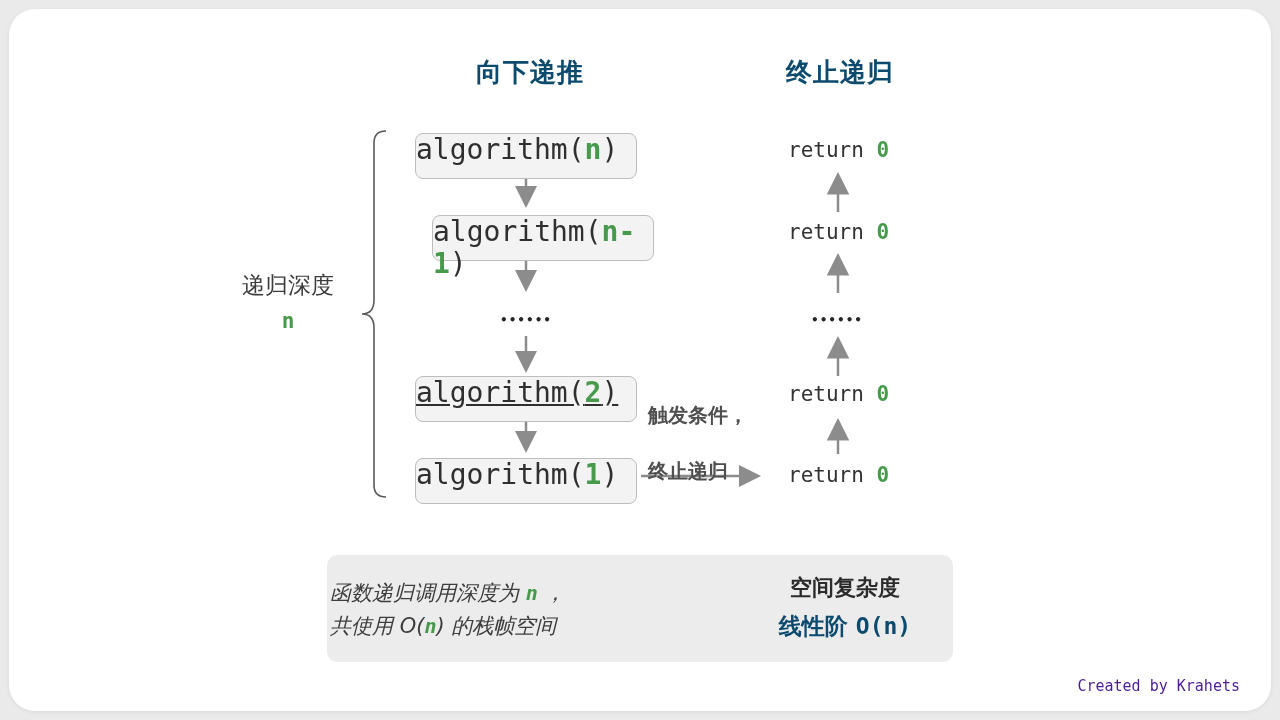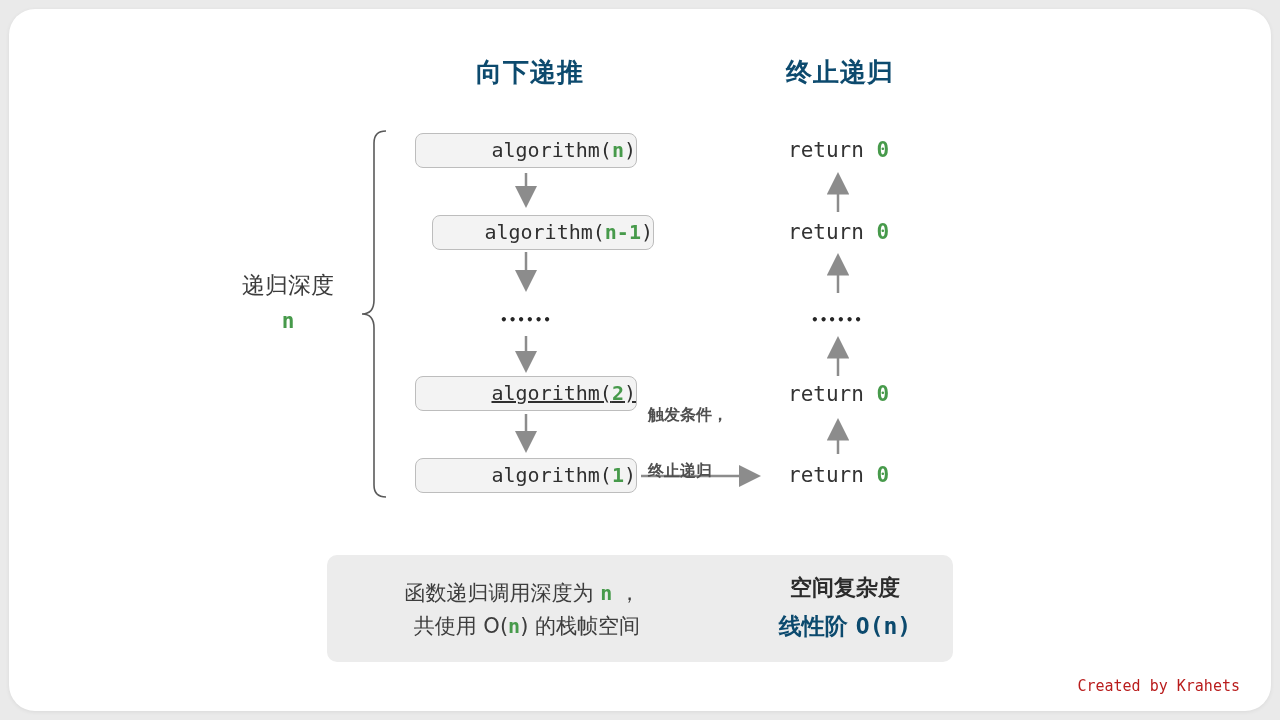--- a/index.html
+++ b/index.html
@@ -14,65 +14,65 @@
     box-shadow:0 1px 4px rgba(0,0,0,0.07);
   }
   .abs{position:absolute;}
   .mono{font-family:"DejaVu Sans Mono","Liberation Mono",monospace;}
   .green{color:#479a4b;font-weight:bold;}
   .hdr{
     width:220px;text-align:center;font-size:26px;font-weight:bold;
     color:#0c4a6e;letter-spacing:1px;line-height:28px;
   }
   .codebox{
-    position:absolute;width:222px;height:35px;box-sizing:border-box;
+    position:absolute;width:222px;height:46px;box-sizing:border-box;
     background:#f3f3f3;border:1.5px solid #bdbdbd;border-radius:8px;
-    text-align:right;line-height:32px;font-size:20px;color:#2f2f2f;
+    text-align:left;line-height:32px;font-size:28px;color:#2f2f2f;
     font-family:"DejaVu Sans Mono","Liberation Mono",monospace;
   }
   .retline{
     position:absolute;font-size:21px;line-height:23px;color:#333333;
     font-family:"DejaVu Sans Mono","Liberation Mono",monospace;
   }
   .dots{
     position:absolute;width:200px;text-align:center;
     font-size:12px;font-weight:bold;color:#262626;letter-spacing:1px;
   }
   .depth-label{
     position:absolute;left:188px;top:272px;width:200px;text-align:center;
     font-size:23px;color:#3c3c3c;line-height:26px;
   }
   .depth-var{
     position:absolute;left:188px;top:310px;width:200px;text-align:center;
     font-size:21px;line-height:23px;
   }
   .basecase{
     position:absolute;left:648px;width:140px;
-    font-size:16px;font-weight:bold;color:#4f4f4f;line-height:22px;
+    font-size:20px;font-weight:bold;color:#4f4f4f;line-height:22px;
   }
   .summary-box{
     position:absolute;left:327px;top:555px;width:626px;height:107px;
     background:#ececec;border-radius:10px;
   }
   .summary-desc{
-    position:absolute;left:330px;top:577px;width:310px;text-align:right;
-    font-size:21px;color:#3d3d3d;line-height:33px;
+    position:absolute;left:330px;top:577px;width:310px;text-align:left;
+    font-size:21px;color:#3d3d3d;line-height:33px;font-style:italic;
   }
   .summary-desc .mono{font-size:20px;}
   .summary-title{
     position:absolute;left:740px;top:576px;width:210px;text-align:center;
     font-size:22px;font-weight:bold;color:#2b2b2b;line-height:24px;
   }
   .summary-result{
     position:absolute;left:740px;top:611px;width:210px;text-align:center;
     font-size:23px;font-weight:bold;color:#0c4a6e;line-height:30px;
   }
   .watermark{
     position:absolute;right:40px;top:677px;width:300px;text-align:right;
-    font-size:15px;color:#b91c1c;
+    font-size:15px;color:#4c1d95;
     font-family:"DejaVu Sans Mono","Liberation Mono",monospace;
   }
   svg{position:absolute;left:0;top:0;}
 </style>
 </head>
 <body>
 
 <div class="card"></div>
 
 <svg width="1280" height="720">

